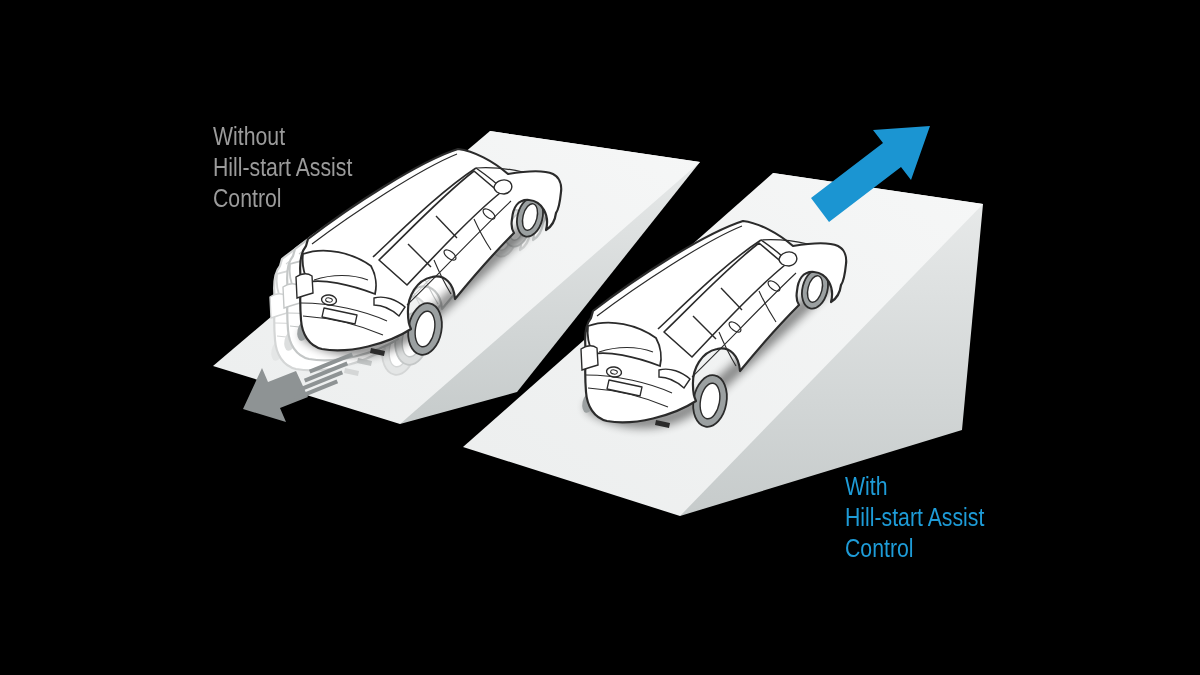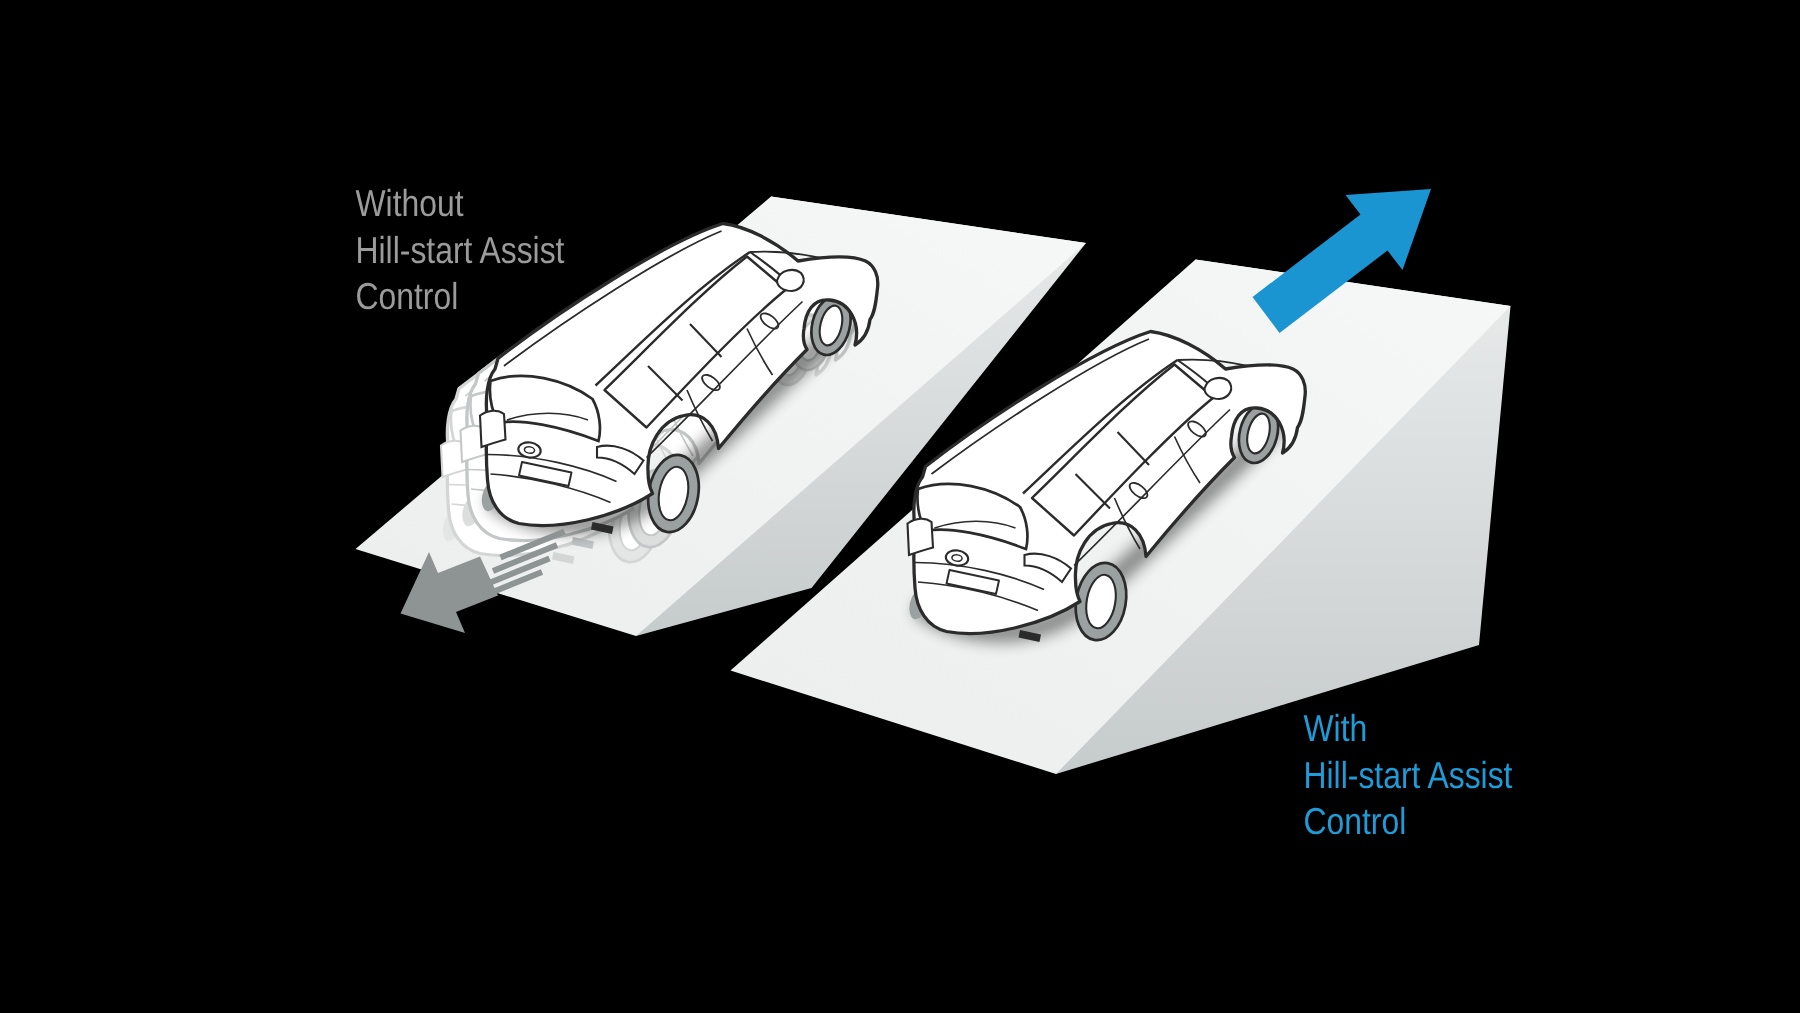--- a/index.html
+++ b/index.html
@@ -1,17 +1,17 @@
 <!DOCTYPE html>
 <html><head>
 <meta charset="utf-8">
 <style>
   html,body{margin:0;padding:0;background:#000;}
   .stage{position:relative;width:1088px;height:675px;background:#000;overflow:hidden;
-         font-family:"Liberation Sans",sans-serif;margin-left:24px;}
+         font-family:"Liberation Sans",sans-serif;}
   .stage svg{position:absolute;left:0;top:0;}
   .caption{position:absolute;font-size:25px;line-height:31px;font-weight:400;
            transform:scaleX(0.85);transform-origin:left top;white-space:nowrap;}
   .caption span{display:block;}
   .caption-gray{color:#9b9b9b;left:213px;top:121px;}
   .caption-blue{color:#1e9cd8;left:845px;top:471px;}
 </style>
 </head>
 <body>
 

